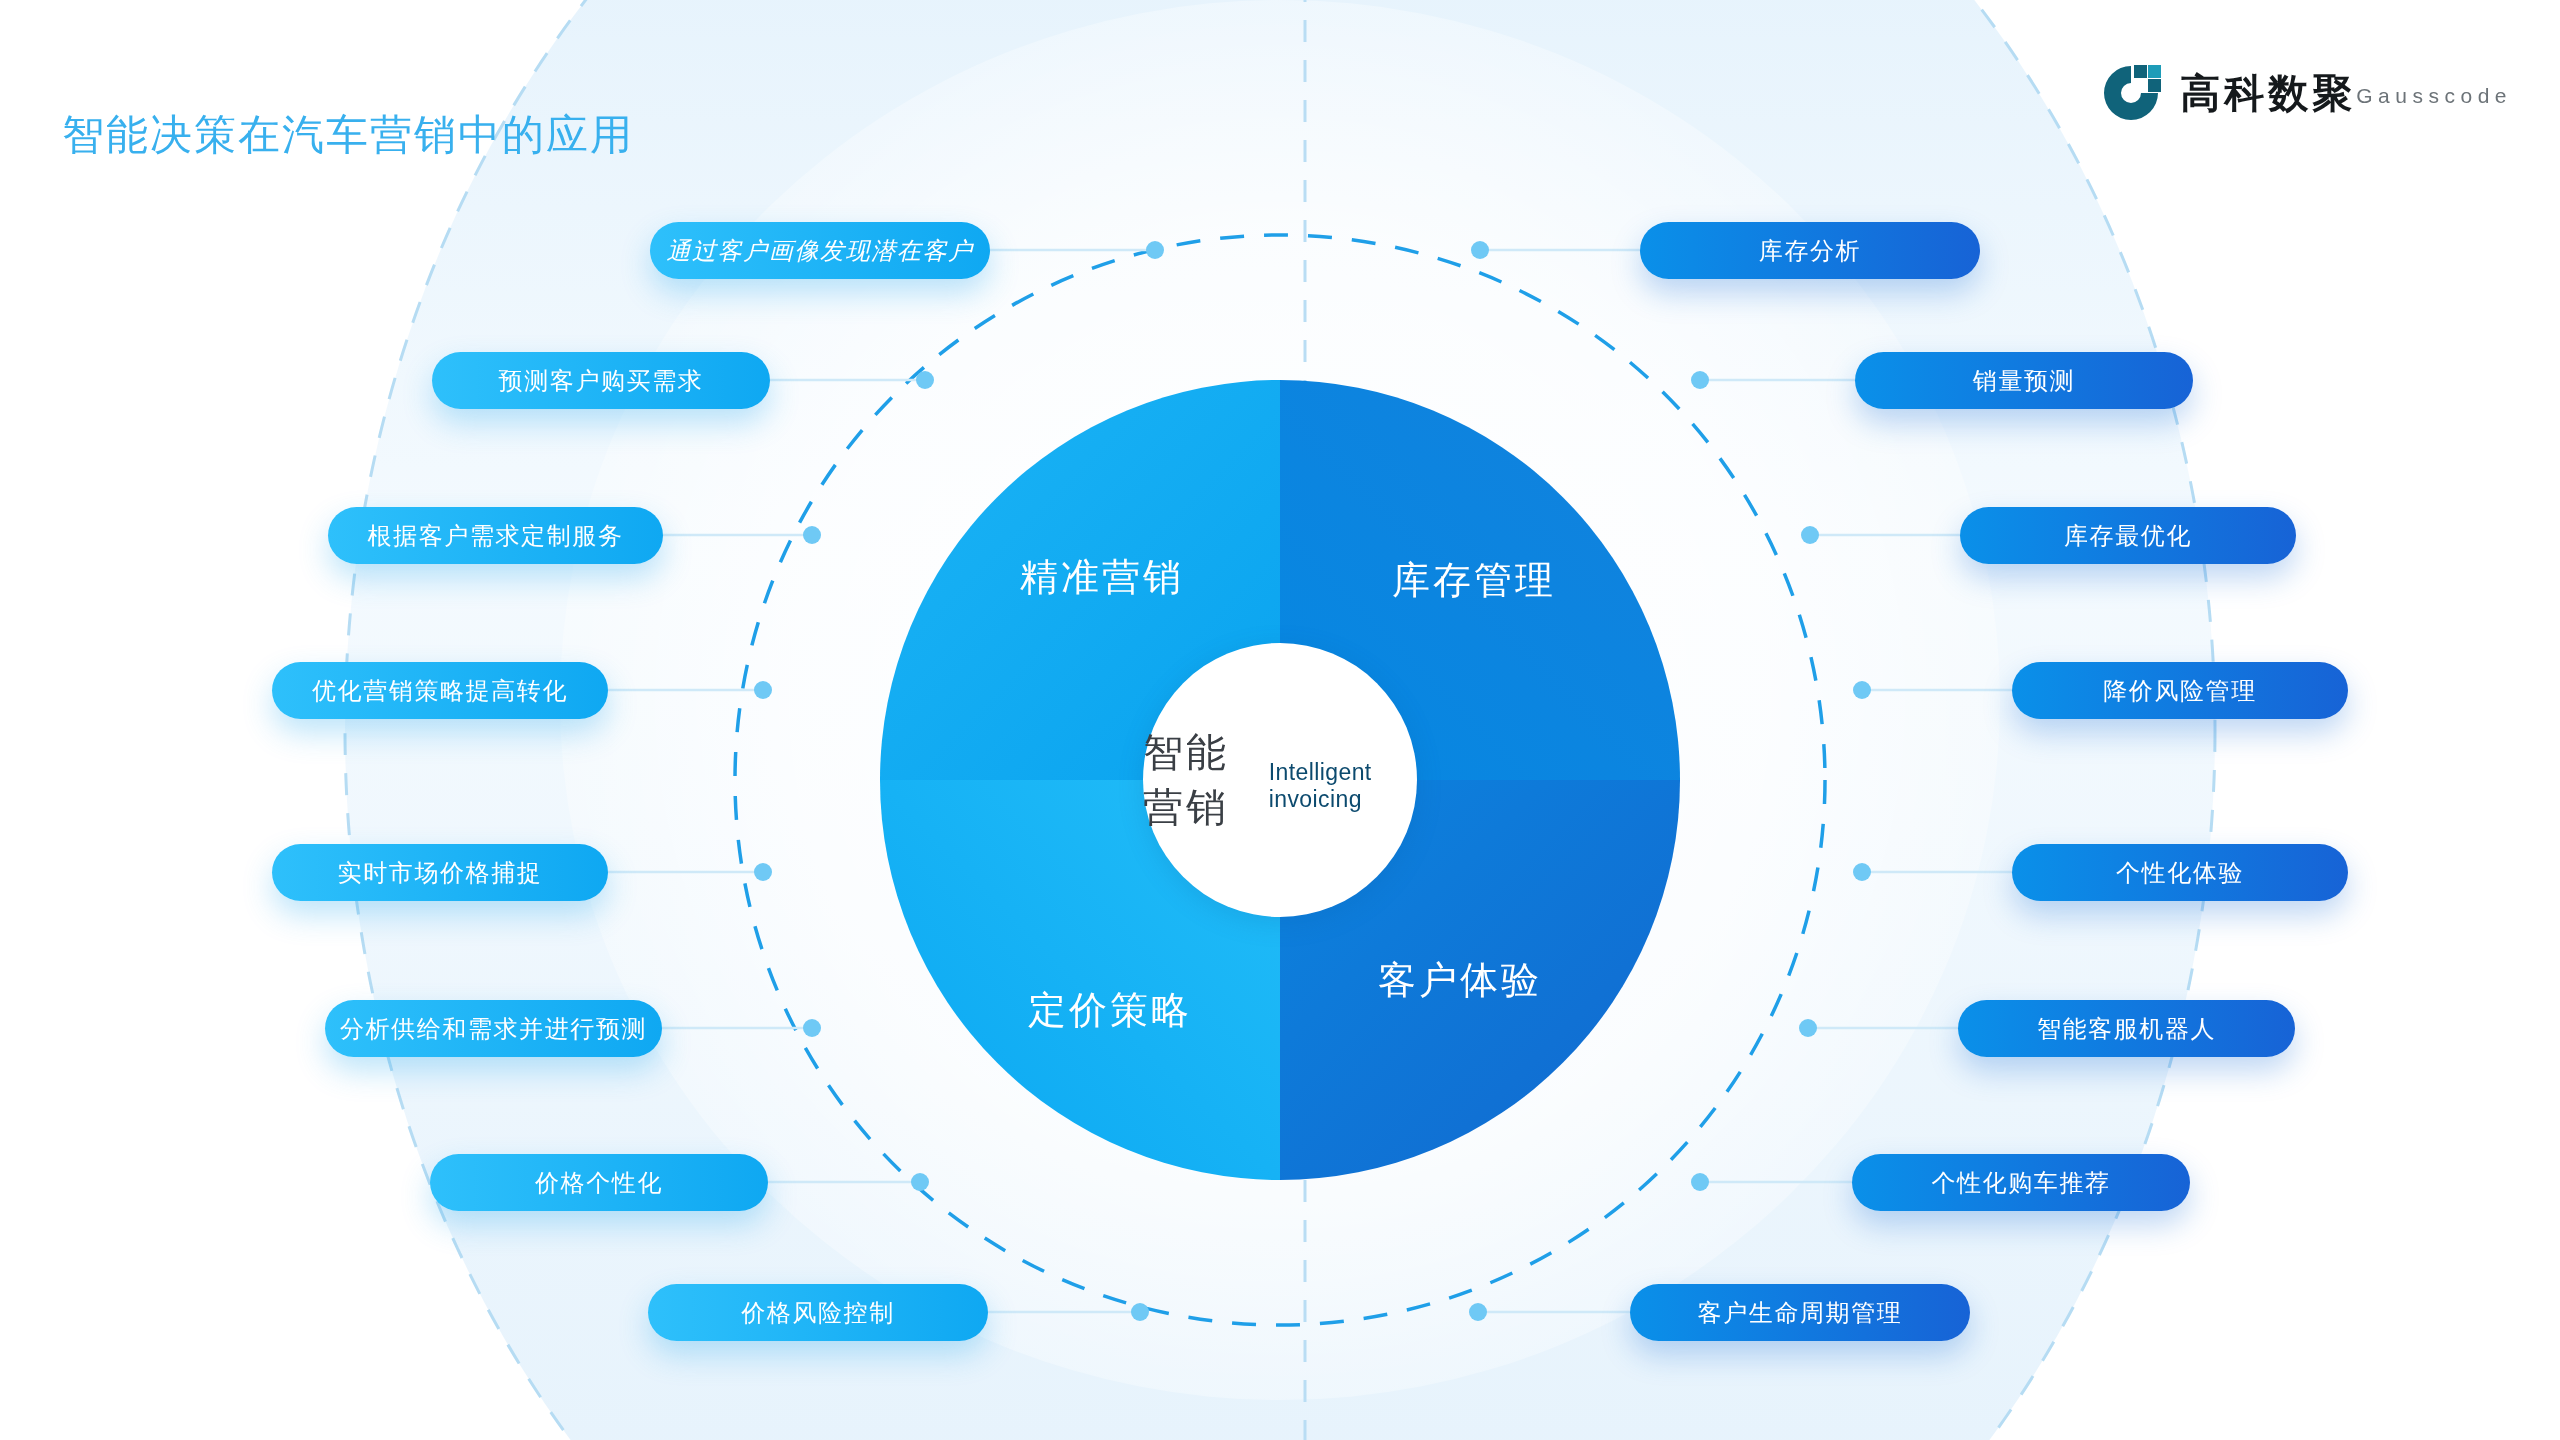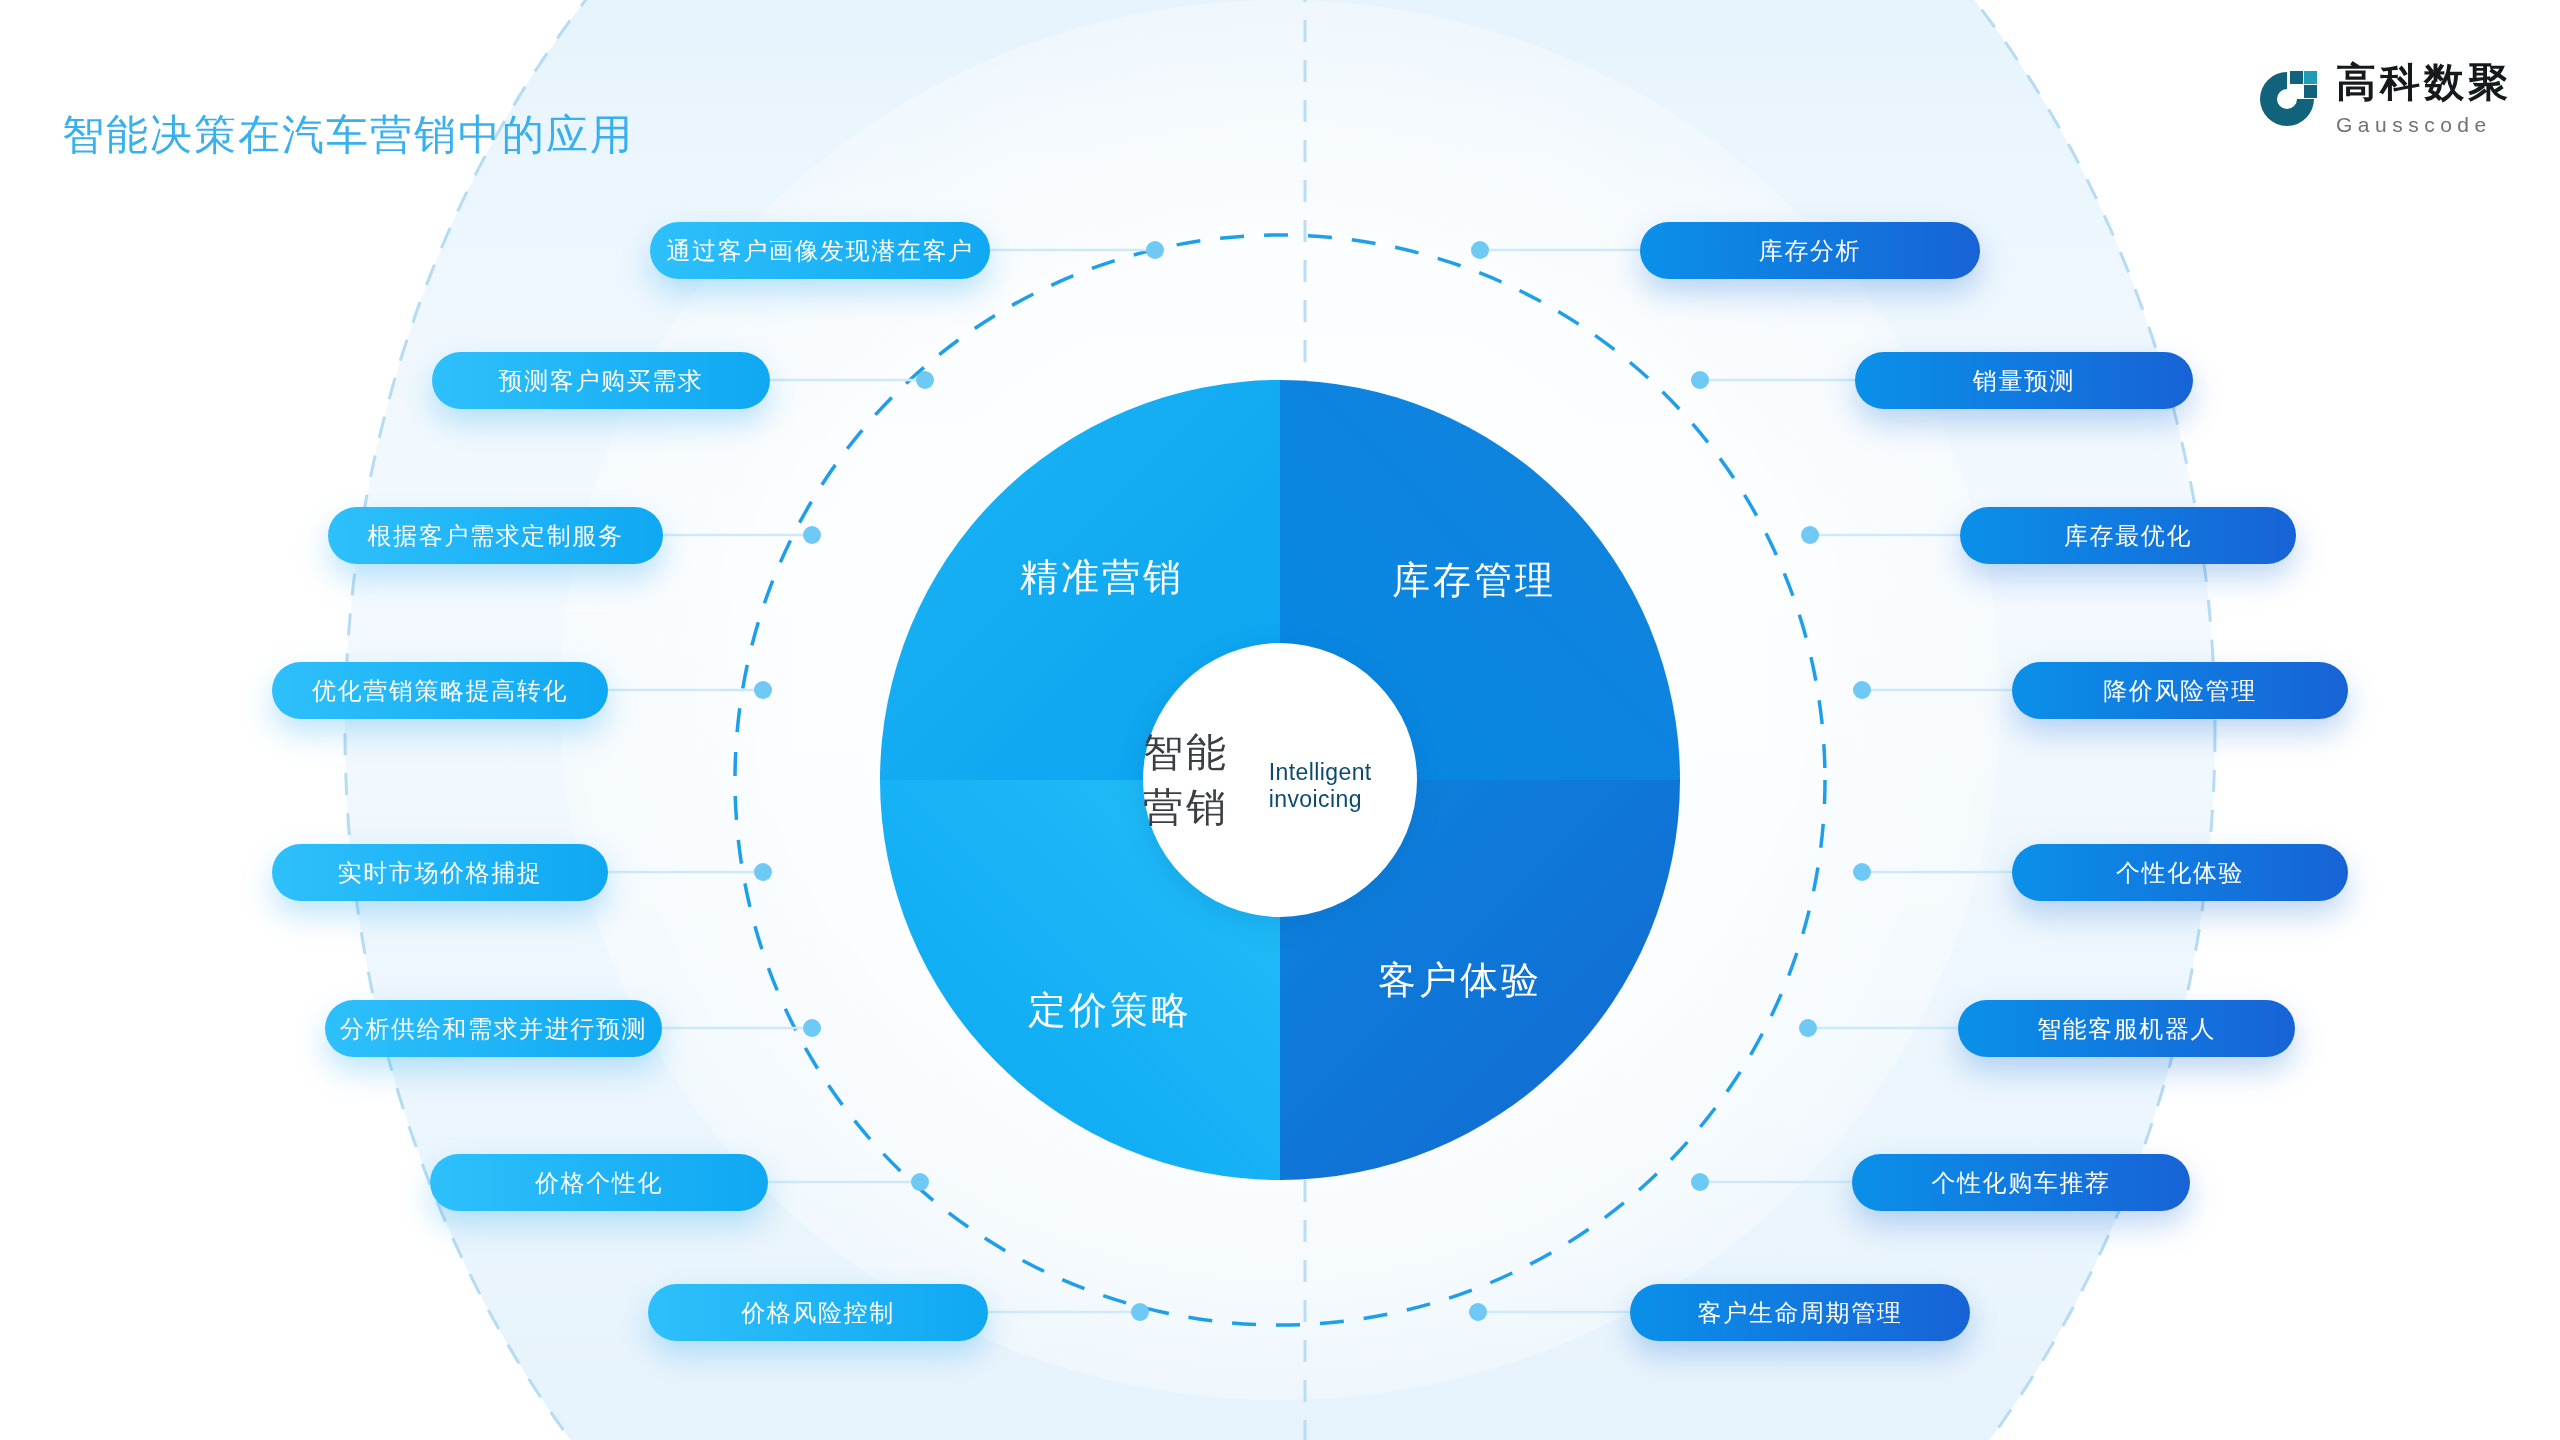--- a/index.html
+++ b/index.html
@@ -10,21 +10,21 @@
   
   .bg-svg{position:absolute;left:0;top:0;width:2560px;height:1440px;}
 
   
   #title{position:absolute;left:62px;top:100px;font-size:42px;letter-spacing:2px;
          color:#38b0ee;font-weight:400;white-space:nowrap;margin-top:7px;}
 
   
   #logo{position:absolute;right:48px;top:62px;display:flex;align-items:center;gap:18px;}
   .logo-mark{width:62px;height:62px;position:relative;flex:0 0 auto;}
-  .logo-text{display:flex;flex-direction:column;line-height:1;justify-content:center;}
+  .logo-text{display:flex;line-height:1;justify-content:center;}
   .logo-cn{font-size:40px;font-weight:700;color:#15191c;letter-spacing:4px;}
   .logo-en{font-size:21px;color:#6c7378;letter-spacing:5.5px;margin-top:12px;}
 
   
   #donut{position:absolute;left:880px;top:380px;width:800px;height:800px;border-radius:50%;
          overflow:hidden;}
   .quad{position:absolute;width:50%;height:50%;}
   .q-tl{left:0;top:0;background:linear-gradient(135deg,#1bb4f5 0%,#0aa3ef 100%);}
   .q-bl{left:0;top:50%;background:linear-gradient(45deg,#0aa7f2 0%,#22bdf8 100%);}
   .q-tr{left:50%;top:0;background:linear-gradient(225deg,#1281dd 0%,#0688e2 100%);}
@@ -154,21 +154,21 @@
   <div class="q-label" id="ql-tl">精准营销</div>
   <div class="q-label" id="ql-tr">库存管理</div>
   <div class="q-label" id="ql-bl">定价策略</div>
   <div class="q-label" id="ql-br">客户体验</div>
 
   <div id="hub">
     <div id="hub-cn">智能营销</div>
     <div id="hub-en">Intelligent invoicing</div>
   </div>
 
-  <div class="pill left" style="left:650px;top:222px;width:340px;">通过客户画像发现潜在客户</div>
+  <div class="pill left" style="left:650px;top:222px;width:340px;font-style:italic;">通过客户画像发现潜在客户</div>
   <div class="pill left" style="left:432px;top:352px;width:338px;">预测客户购买需求</div>
   <div class="pill left" style="left:328px;top:507px;width:335px;">根据客户需求定制服务</div>
   <div class="pill left" style="left:272px;top:662px;width:336px;">优化营销策略提高转化</div>
   <div class="pill left" style="left:272px;top:844px;width:336px;">实时市场价格捕捉</div>
   <div class="pill left" style="left:325px;top:1000px;width:337px;">分析供给和需求并进行预测</div>
   <div class="pill left" style="left:430px;top:1154px;width:338px;">价格个性化</div>
   <div class="pill left" style="left:648px;top:1284px;width:340px;">价格风险控制</div>
 
   <div class="pill right" style="left:1640px;top:222px;width:340px;">库存分析</div>
   <div class="pill right" style="left:1855px;top:352px;width:338px;">销量预测</div>

